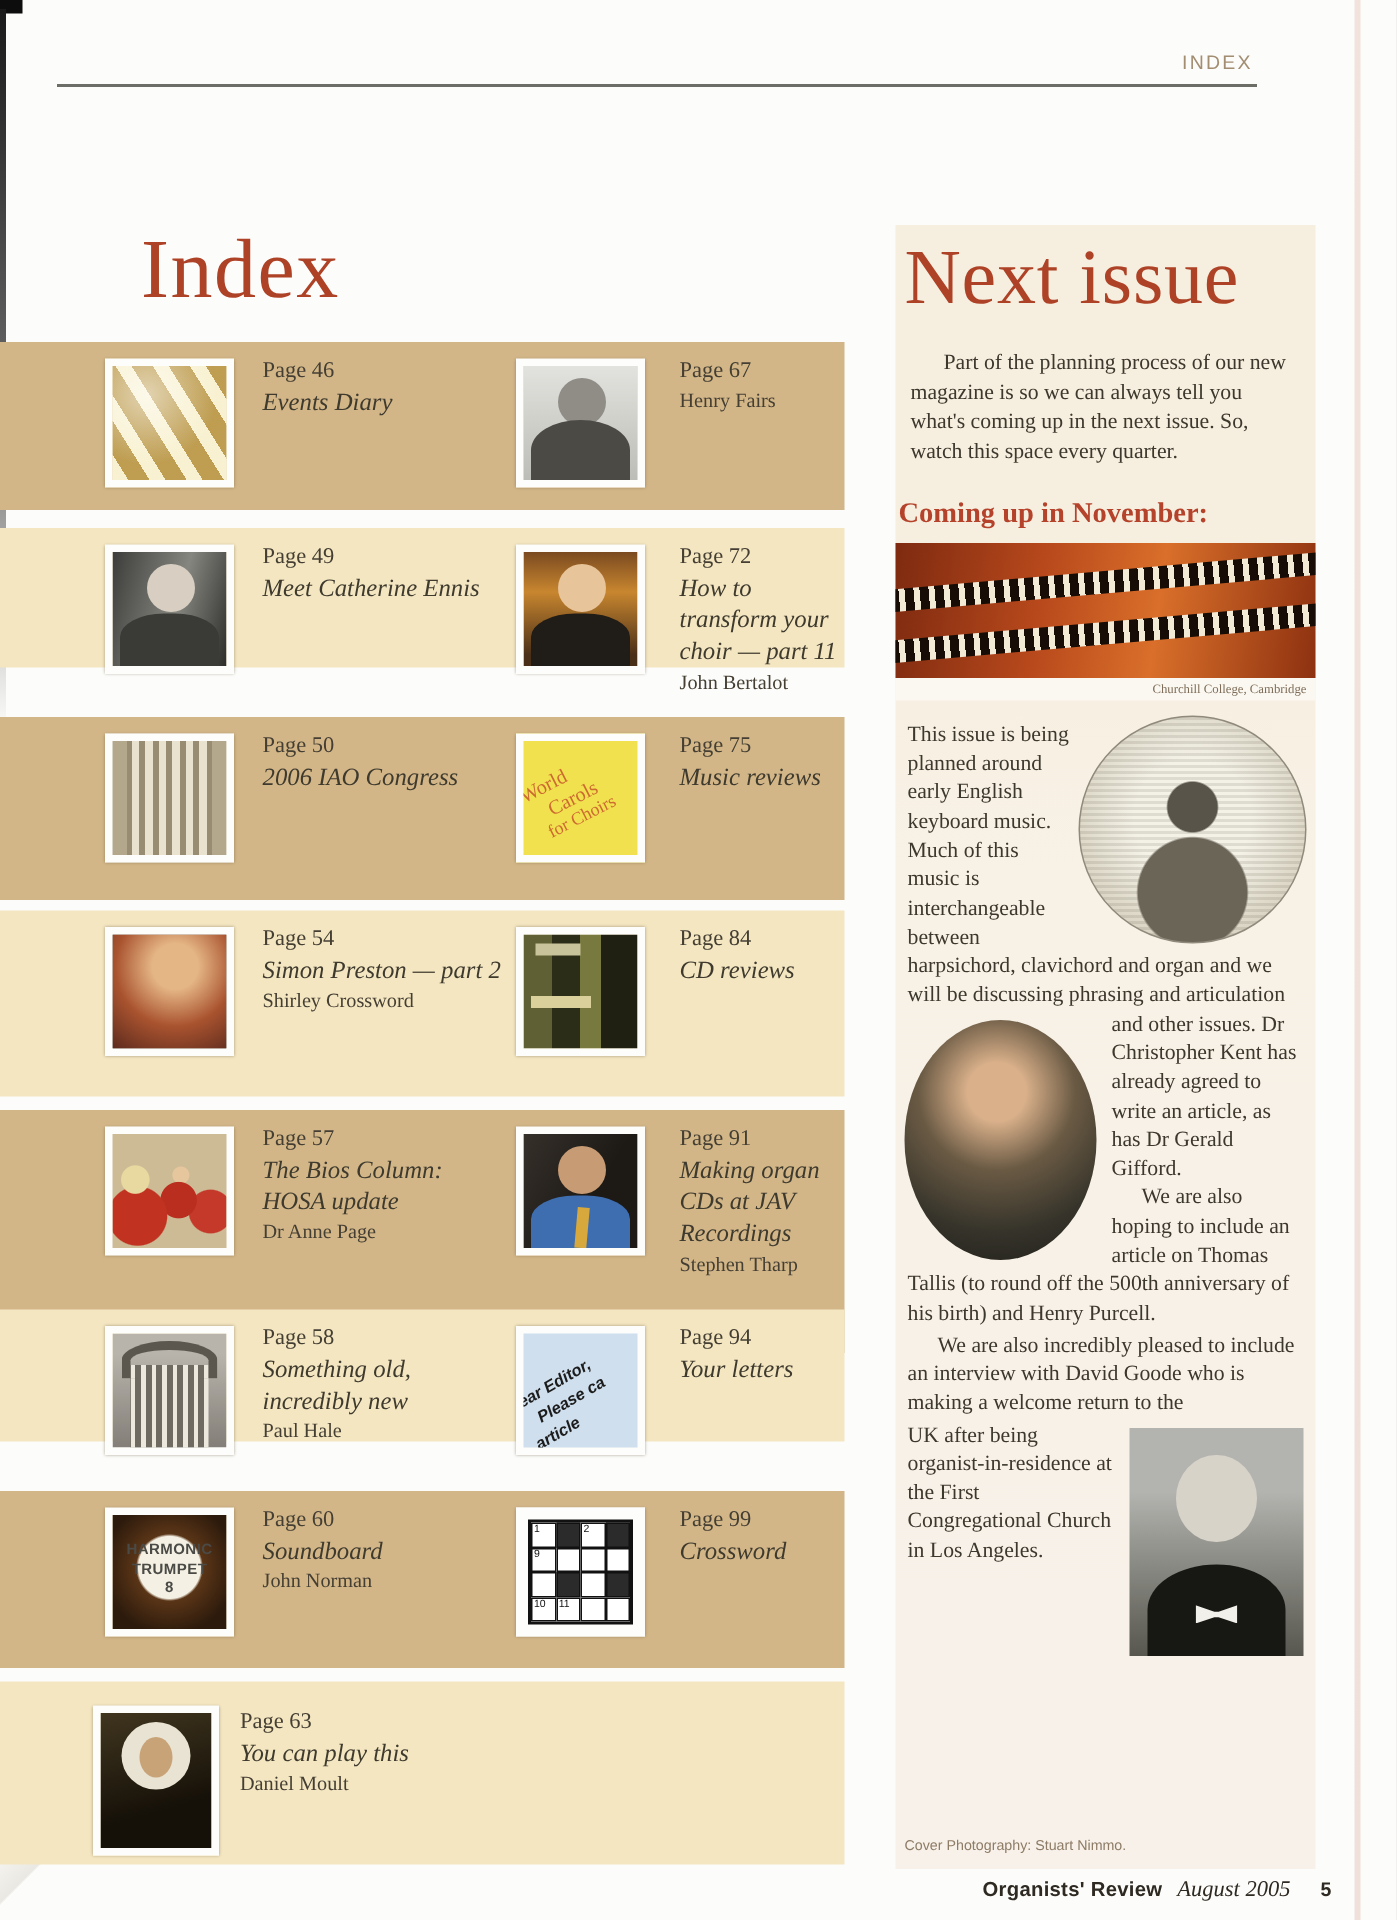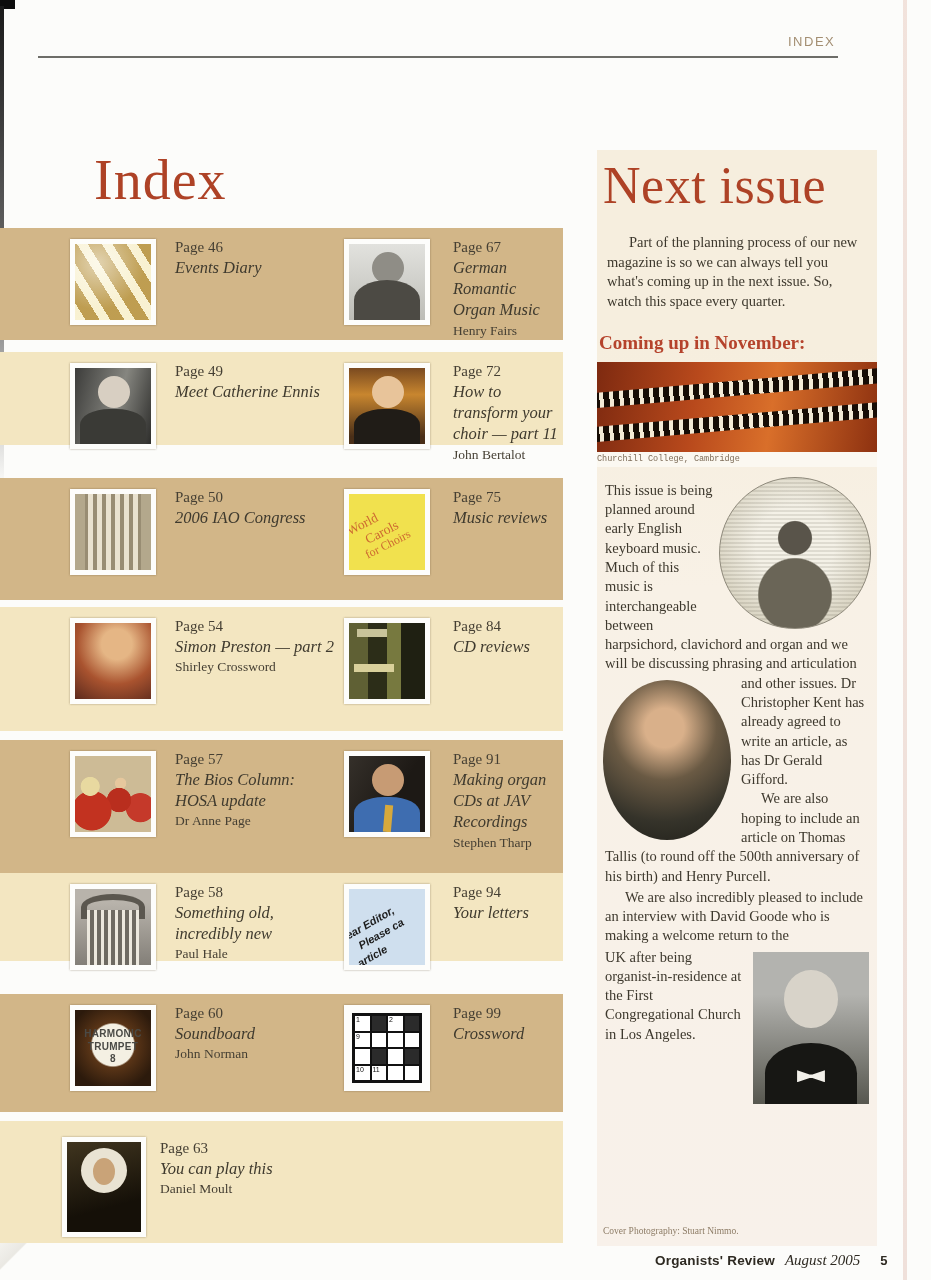--- a/index.html
+++ b/index.html
@@ -112,43 +112,43 @@
   .ni-title{font-size:52px;color:#ae4226;margin:6px 0 2px 6px;letter-spacing:.5px;}
   .ni-intro{font-size:14.5px;line-height:1.36;margin:18px 10px 16px 10px;text-indent:22px;color:#3d382d;}
   .ni-heading{font-size:19px;font-weight:bold;color:#b5432c;margin:20px 2px 8px 2px;}
   .harpsi{position:relative;width:100%;height:90px;overflow:hidden;
      background:linear-gradient(98deg,#7e2a10,#b8491c 35%,#d96f2a 62%,#8d3110);}
   .harpsi::before,.harpsi::after{content:'';position:absolute;left:-10%;width:125%;height:15px;
      background:repeating-linear-gradient(90deg,#f3ead6 0 4px,#170d06 4px 10px);
      transform:rotate(-5deg);}
   .harpsi::before{top:20%;}
   .harpsi::after{top:58%;}
-  .harpsi-caption{background:#fbf8f1;font-family:Liberation Mono, monospace;font-size:8.5px;
-     color:#7e6d59;text-align:left;padding:2px 6px 3px 0;}
+  .harpsi-caption{background:#fbf8f1;font-family:Liberation Serif, serif;font-size:8.5px;
+     color:#7e6d59;text-align:right;padding:2px 6px 3px 0;}
   .ni-body{padding:14px 8px 0 8px;font-size:14.5px;line-height:1.33;color:#3d382d;}
   .ni-body::after{content:'';display:block;clear:both;}
   .tallis{float:right;width:150px;height:150px;border-radius:50%;margin:-4px -2px 4px 6px;
      border:1px solid #8f8a7c;
      background:radial-gradient(circle at 50% 40%,#59544a 0 14%,rgba(0,0,0,0) 15%),
        radial-gradient(circle at 50% 78%,#6a6557 0 26%,rgba(0,0,0,0) 27%),
        repeating-linear-gradient(0deg,rgba(90,85,70,.14) 0 2px,rgba(0,0,0,0) 2px 4px),
        radial-gradient(circle at 50% 45%,#f4f1e7 0 35%,#dcd7c6 70%,#c9c4b2);}
   .purcell{float:left;width:128px;height:160px;border-radius:50%;margin:6px 10px 2px -2px;
      background:radial-gradient(circle at 48% 30%,#d9b08a 0 15%,#6a5a44 40%,#35332a 72%,#201f19);}
   .goode{float:right;width:116px;height:152px;margin:4px 0 4px 8px;position:relative;overflow:hidden;
      background:linear-gradient(180deg,#b3b3af 0 28%,#57574f);}
   .goode::before{content:'';position:absolute;width:46%;height:38%;left:27%;top:12%;
      border-radius:50%;background:#d8d3c9;}
   .goode::after{content:'';position:absolute;width:80%;height:40%;left:10%;bottom:0;
      border-radius:50% 50% 0 0;background:#171714;}
   .bowtie{position:absolute;left:38%;bottom:14%;width:24%;height:8%;background:#f2f0ea;
      clip-path:polygon(0 0,45% 35%,55% 35%,100% 0,100% 100%,55% 65%,45% 65%,0 100%);z-index:2;}
   .para{margin:0 0 2px 0;}
   .para.indent{text-indent:20px;}
-  .cover-credit{position:absolute;left:6px;bottom:10px;font-family:Liberation Serif, serif;
+  .cover-credit{position:absolute;left:6px;bottom:10px;font-family:Liberation Sans, sans-serif;
      font-size:9.5px;color:#8d7c66;text-align:center;}
 
   
   .footer{position:absolute;left:600px;top:1252px;width:300px;display:flex;align-items:baseline;
      font-size:15px;color:#2e2a22;}
   .f-journal{font-family:"Liberation Sans",sans-serif;font-weight:bold;font-size:13.5px;letter-spacing:.2px;margin-left:55px;}
   .f-issue{font-style:italic;margin-left:10px;font-size:15px;}
   .f-num{font-family:"Liberation Sans",sans-serif;font-weight:bold;font-size:13px;margin-left:20px;}
 </style>
 </head>
@@ -168,21 +168,20 @@
 
   <div class="band tan" style="top:228px;height:112px;">
     <div class="thumb thumb-l t-pipes"></div>
     <div class="txt txt-l">
       <div class="pg">Page 46</div>
       <div class="ti">Events Diary</div>
     </div>
     <div class="thumb thumb-r t-brahms bust"></div>
     <div class="txt txt-r">
       <div class="pg">Page 67</div>
-      <div class="ti">German Romantic Organ Music</div>
       <div class="au">Henry Fairs</div>
     </div>
   </div>
 
   <div class="band cream" style="top:352px;height:93px;">
     <div class="thumb thumb-l t-ennis bust"></div>
     <div class="txt txt-l">
       <div class="pg">Page 49</div>
       <div class="ti">Meet Catherine Ennis</div>
     </div>

